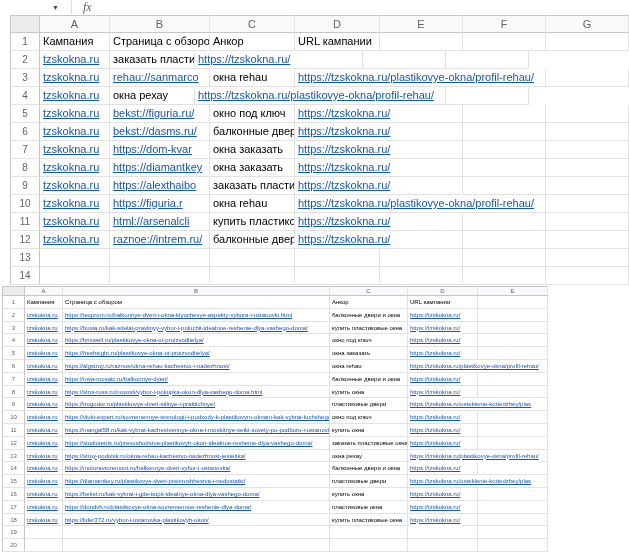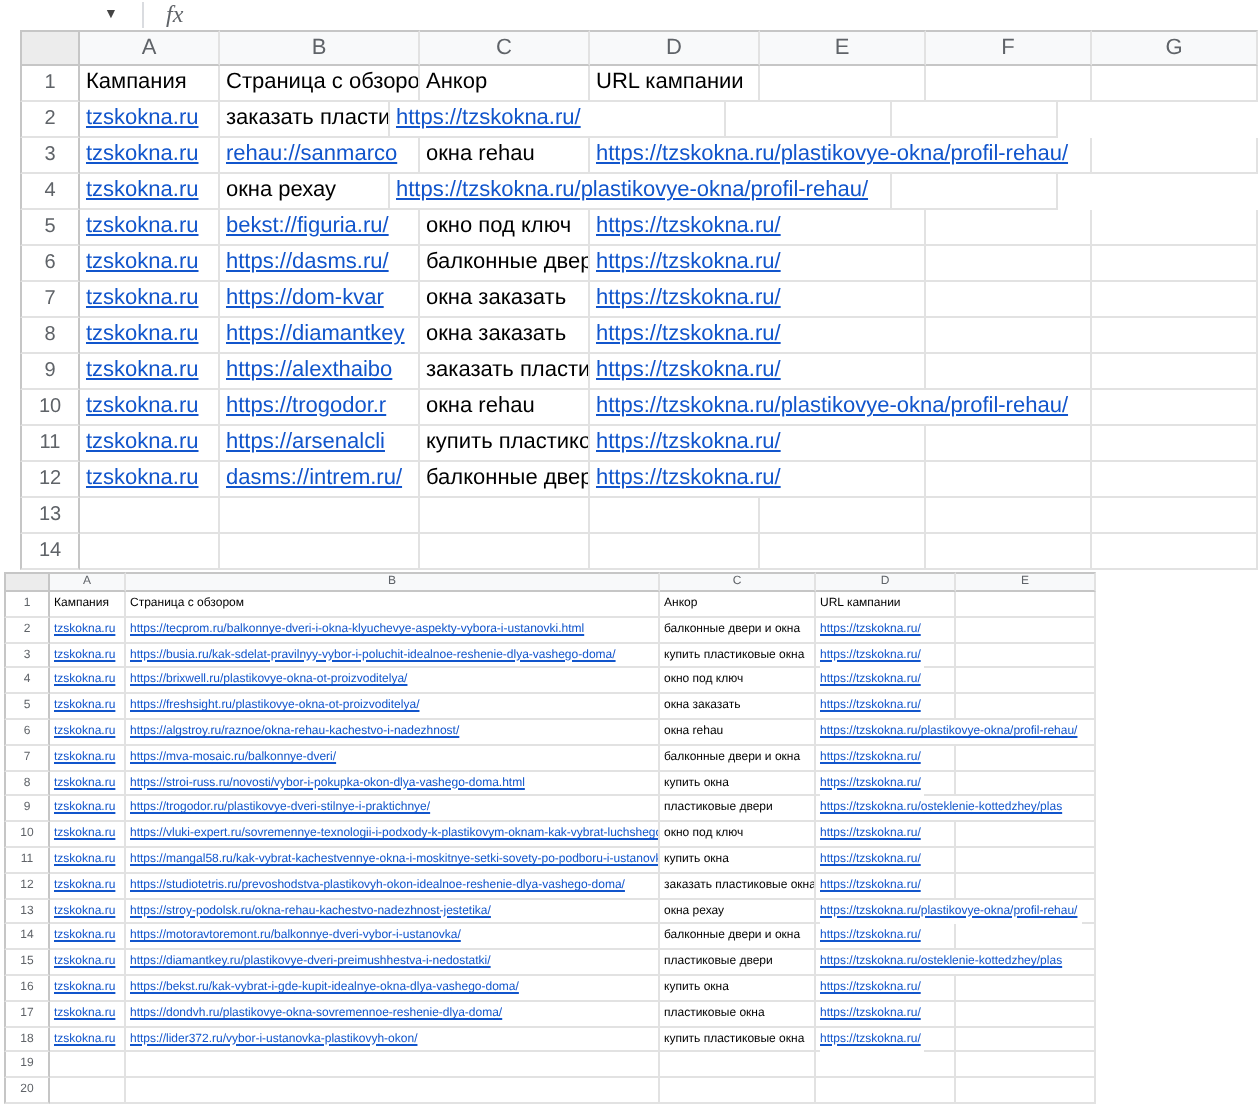--- a/index.html
+++ b/index.html
@@ -125,21 +125,21 @@
       <div class="cell" style="width: 100px;"><div class="txt link">bekst://figuria.ru/</div></div>
       <div class="cell" style="width: 85px;"><div class="txt">окно под ключ</div></div>
       <div class="cell spill" style="width: 85px;"><div class="txt link">https://tzskokna.ru/</div></div>
       <div class="cell" style="width: 83px;"></div>
       <div class="cell" style="width: 83px;"></div>
       <div class="cell" style="width: 83px;"></div>
     </div>
     <div class="sheet-row">
       <div class="row-num">6</div>
       <div class="cell" style="width: 70px;"><div class="txt link">tzskokna.ru</div></div>
-      <div class="cell" style="width: 100px;"><div class="txt link">https://dasms.ru/</div></div>
+      <div class="cell" style="width: 100px;"><div class="txt link">bekst://dasms.ru/</div></div>
       <div class="cell" style="width: 85px;"><div class="txt">балконные двери и окна</div></div>
       <div class="cell spill" style="width: 85px;"><div class="txt link">https://tzskokna.ru/</div></div>
       <div class="cell" style="width: 83px;"></div>
       <div class="cell" style="width: 83px;"></div>
       <div class="cell" style="width: 83px;"></div>
     </div>
     <div class="sheet-row">
       <div class="row-num">7</div>
       <div class="cell" style="width: 70px;"><div class="txt link">tzskokna.ru</div></div>
       <div class="cell" style="width: 100px;"><div class="txt link">https://dom-kvar</div></div>
@@ -165,41 +165,41 @@
       <div class="cell" style="width: 100px;"><div class="txt link">https://alexthaibo</div></div>
       <div class="cell" style="width: 85px;"><div class="txt">заказать пластиковые окна</div></div>
       <div class="cell spill" style="width: 85px;"><div class="txt link">https://tzskokna.ru/</div></div>
       <div class="cell" style="width: 83px;"></div>
       <div class="cell" style="width: 83px;"></div>
       <div class="cell" style="width: 83px;"></div>
     </div>
     <div class="sheet-row">
       <div class="row-num">10</div>
       <div class="cell" style="width: 70px;"><div class="txt link">tzskokna.ru</div></div>
-      <div class="cell" style="width: 100px;"><div class="txt link">https://trogodor.r</div></div>
+      <div class="cell" style="width: 100px;"><div class="txt link">https://figuria.r</div></div>
       <div class="cell" style="width: 85px;"><div class="txt">окна rehau</div></div>
       <div class="cell spill" style="width: 85px;"><div class="txt link">https://tzskokna.ru/plastikovye-okna/profil-rehau/</div></div>
       <div class="cell" style="width: 83px;"></div>
       <div class="cell" style="width: 83px;"></div>
       <div class="cell" style="width: 83px;"></div>
     </div>
     <div class="sheet-row">
       <div class="row-num">11</div>
       <div class="cell" style="width: 70px;"><div class="txt link">tzskokna.ru</div></div>
-      <div class="cell" style="width: 100px;"><div class="txt link">https://arsenalcli</div></div>
+      <div class="cell" style="width: 100px;"><div class="txt link">html://arsenalcli</div></div>
       <div class="cell" style="width: 85px;"><div class="txt">купить пластиковые окна</div></div>
       <div class="cell spill" style="width: 85px;"><div class="txt link">https://tzskokna.ru/</div></div>
       <div class="cell" style="width: 83px;"></div>
       <div class="cell" style="width: 83px;"></div>
       <div class="cell" style="width: 83px;"></div>
     </div>
     <div class="sheet-row">
       <div class="row-num">12</div>
       <div class="cell" style="width: 70px;"><div class="txt link">tzskokna.ru</div></div>
-      <div class="cell" style="width: 100px;"><div class="txt link">dasms://intrem.ru/</div></div>
+      <div class="cell" style="width: 100px;"><div class="txt link">raznoe://intrem.ru/</div></div>
       <div class="cell" style="width: 85px;"><div class="txt">балконные двери и окна</div></div>
       <div class="cell spill" style="width: 85px;"><div class="txt link">https://tzskokna.ru/</div></div>
       <div class="cell" style="width: 83px;"></div>
       <div class="cell" style="width: 83px;"></div>
       <div class="cell" style="width: 83px;"></div>
     </div>
     <div class="sheet-row">
       <div class="row-num">13</div>
       <div class="cell" style="width: 70px;"></div>
       <div class="cell" style="width: 100px;"></div>

